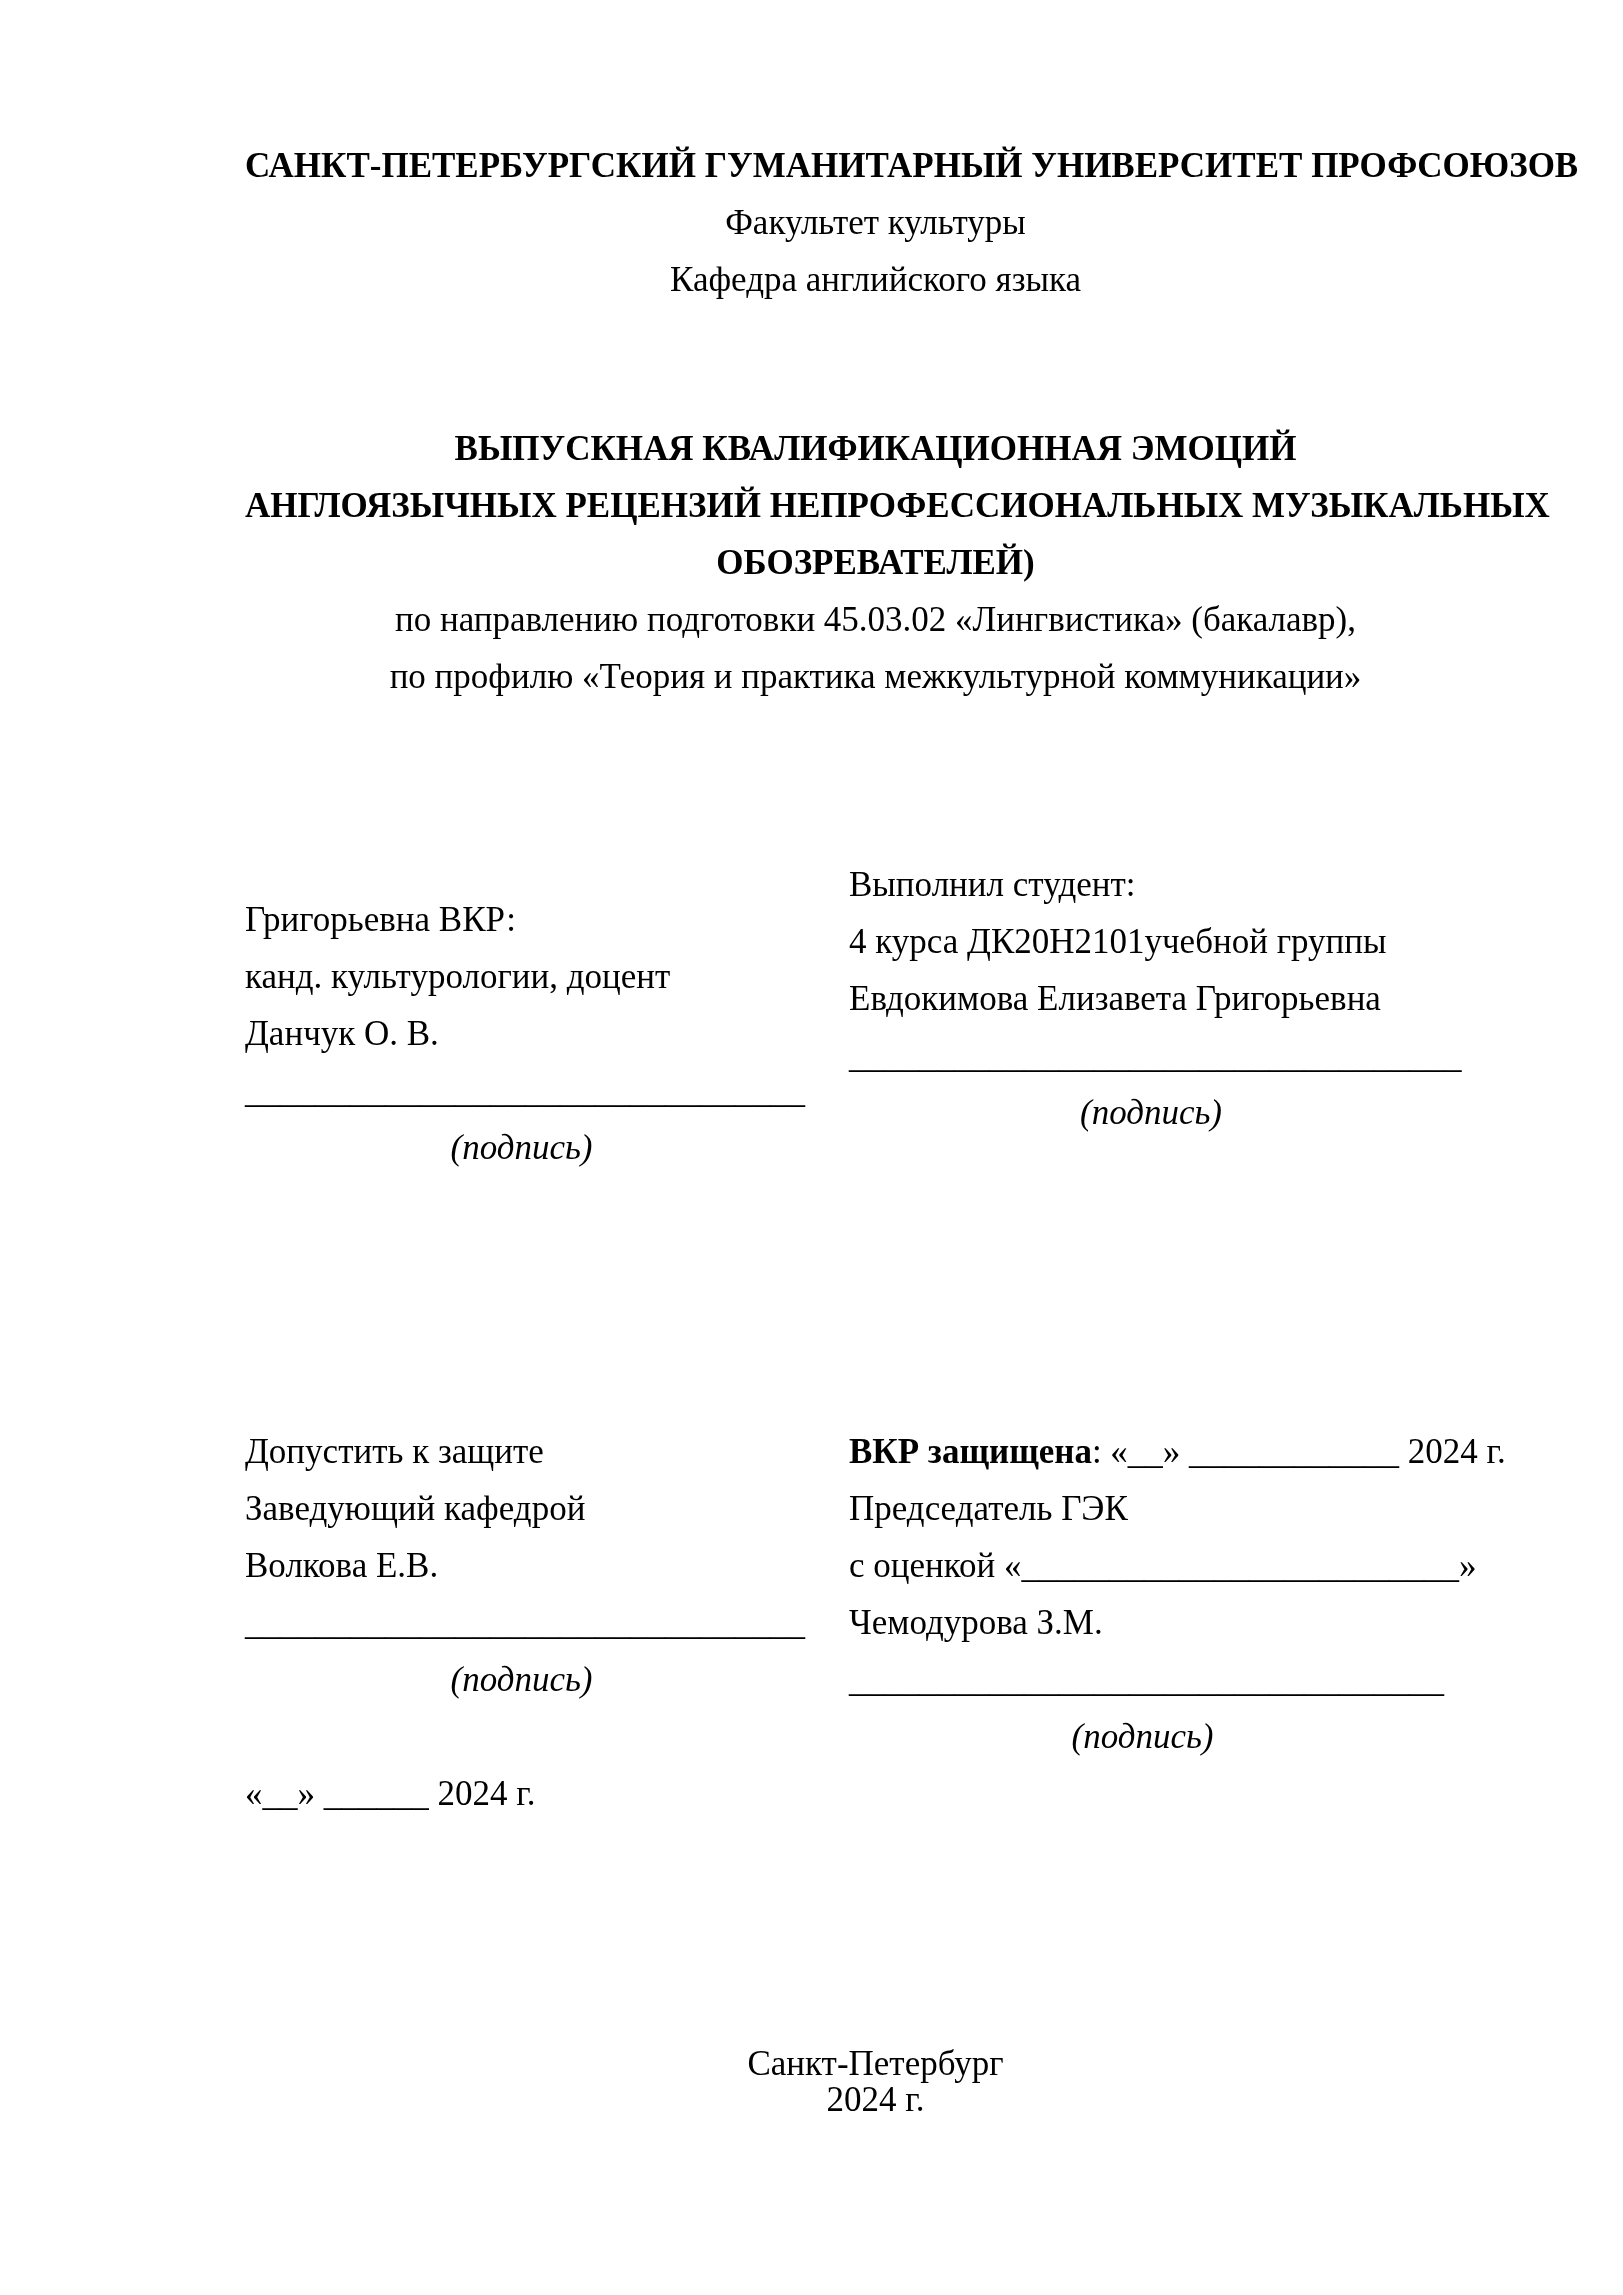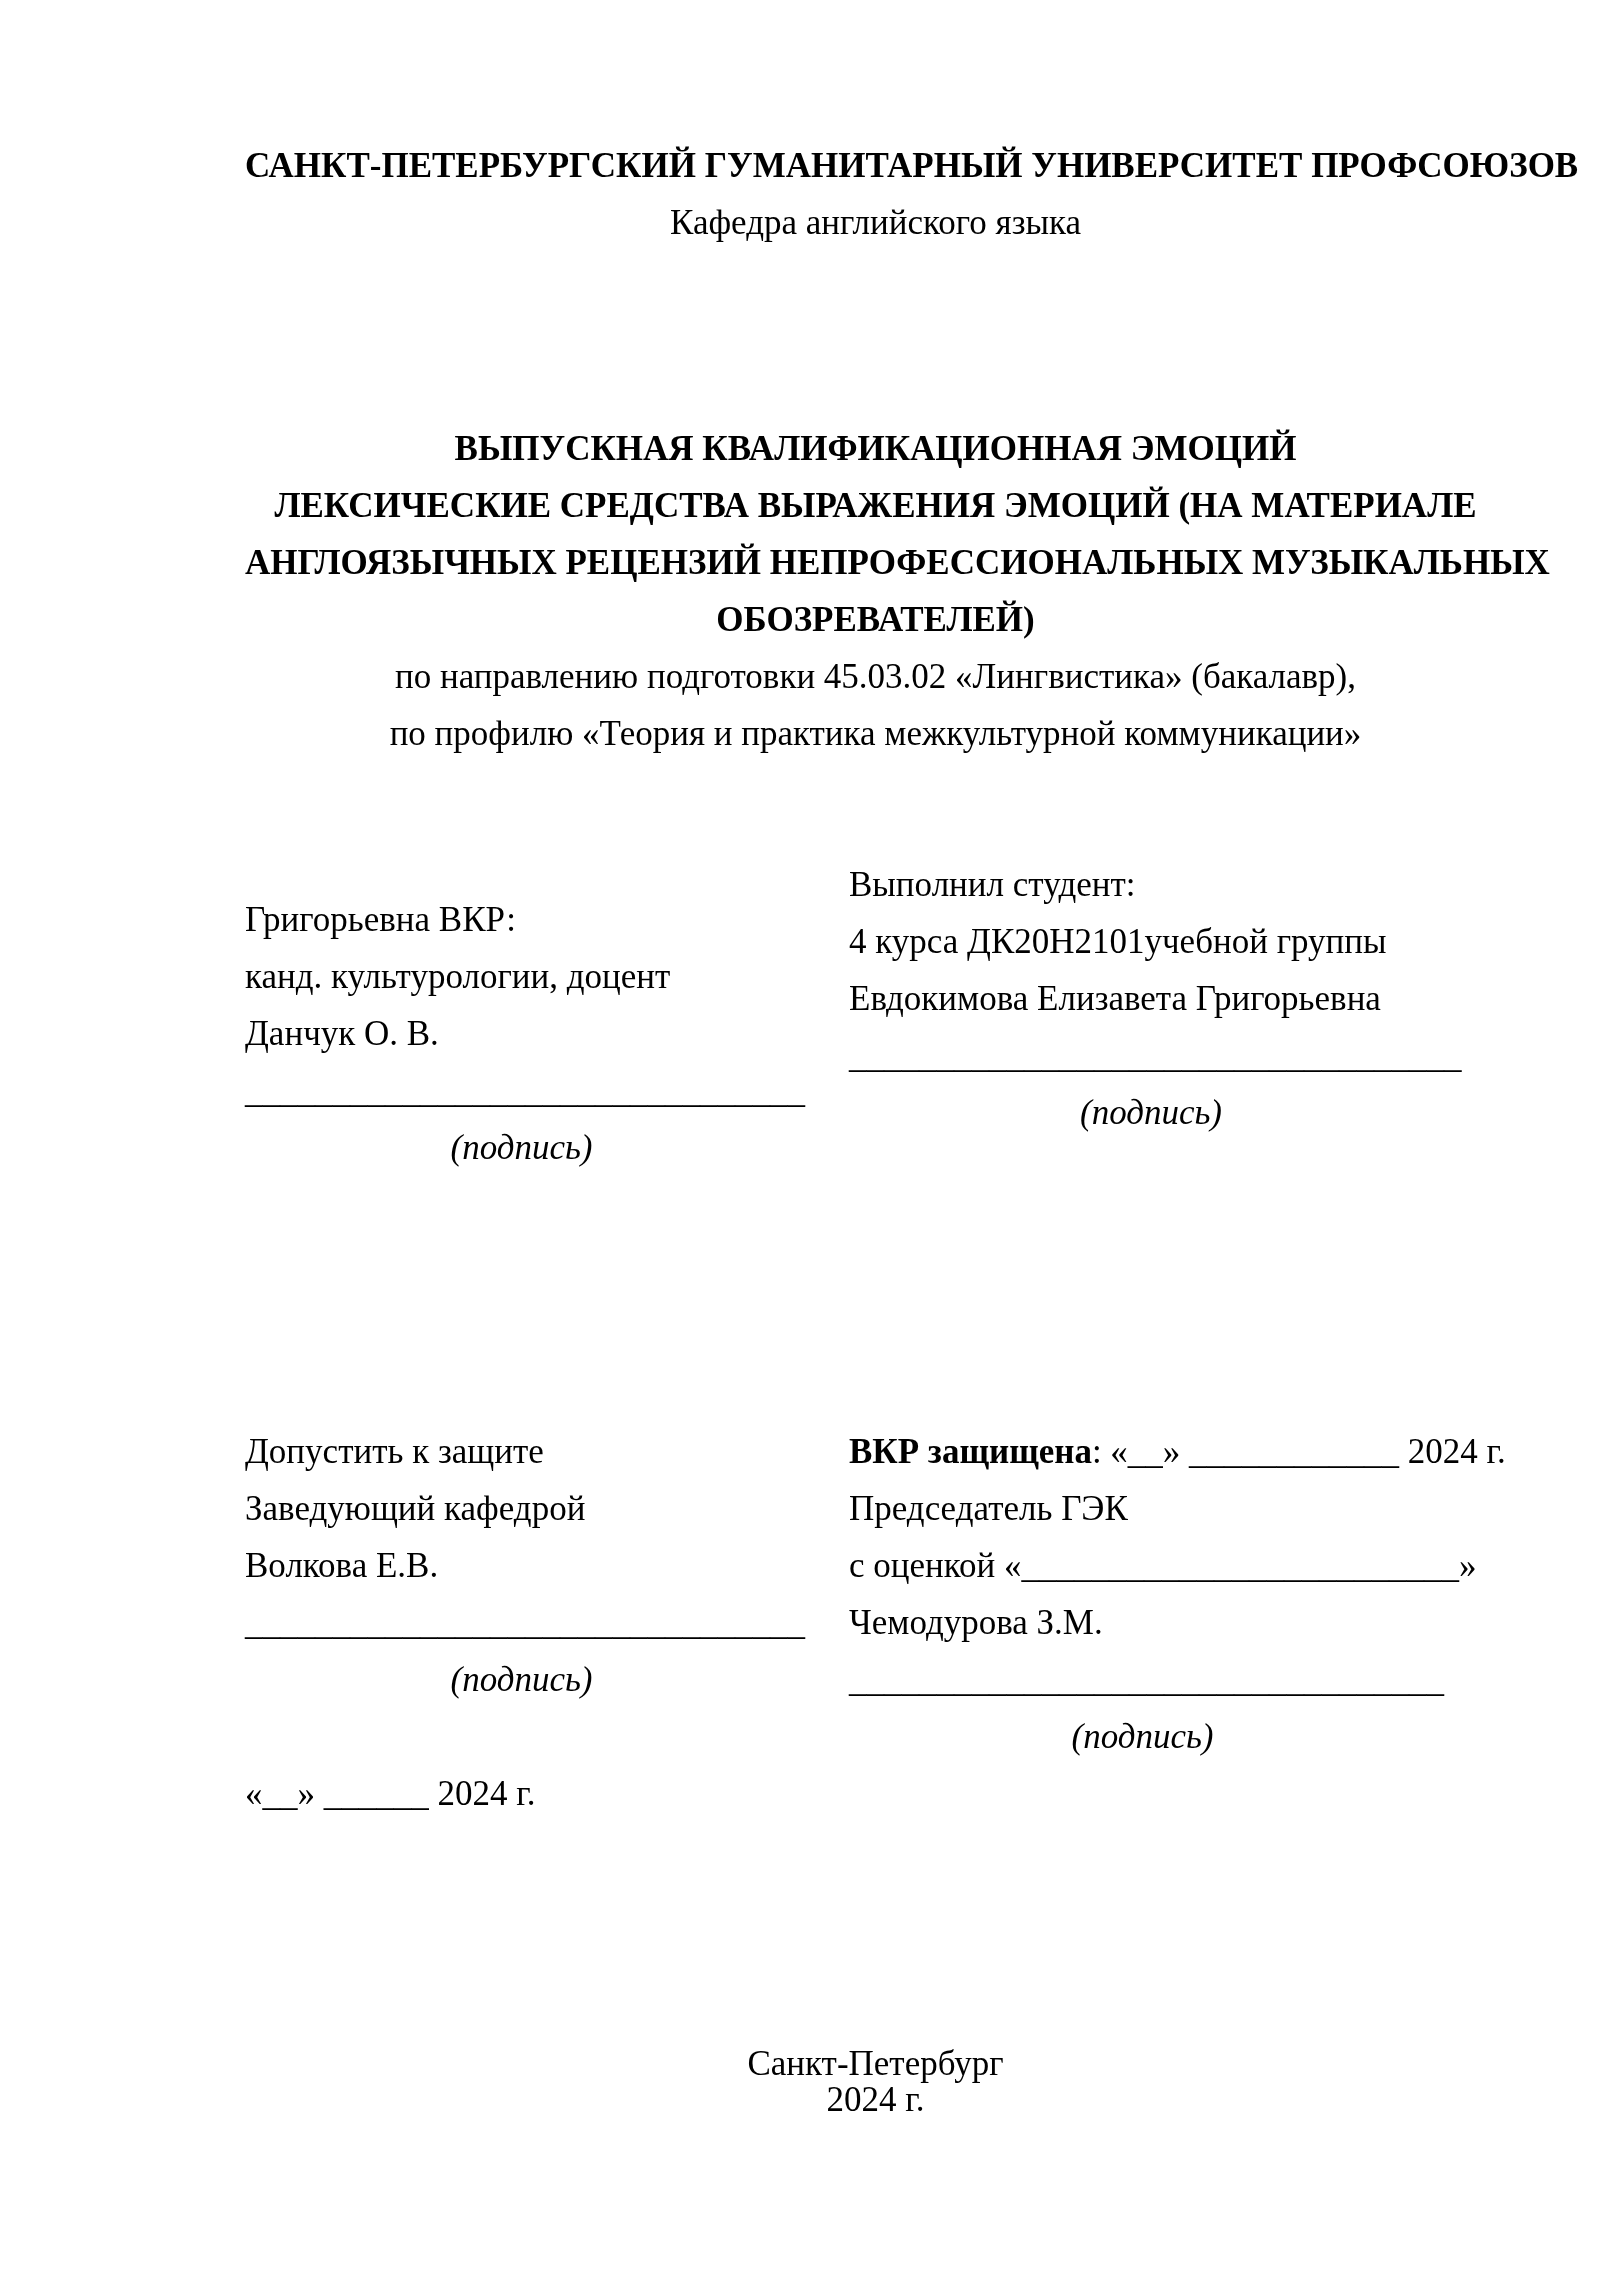--- a/index.html
+++ b/index.html
@@ -35,26 +35,26 @@
   
   .footer-block { left: 245px; width: 1261px; top: 2046px; line-height: 36px; }
 </style>
 </head>
 <body>
 
 <div class="page">
 
   <div class="abs col-full header-block">
     <p class="center bold nowrap">САНКТ-ПЕТЕРБУРГСКИЙ ГУМАНИТАРНЫЙ УНИВЕРСИТЕТ ПРОФСОЮЗОВ</p>
+    <p class="center nowrap">Факультет культуры</p>
     <p class="right nowrap">Кафедра английского языка</p>
   </div>
 
   <div class="abs col-full title-block">
     <p class="center bold nowrap">ВЫПУСКНАЯ КВАЛИФИКАЦИОННАЯ ЭМОЦИЙ</p>
-    <p class="center bold nowrap">ЛЕКСИЧЕСКИЕ СРЕДСТВА ВЫРАЖЕНИЯ ЭМОЦИЙ (НА МАТЕРИАЛЕ</p>
     <p class="center bold nowrap">АНГЛОЯЗЫЧНЫХ РЕЦЕНЗИЙ НЕПРОФЕССИОНАЛЬНЫХ МУЗЫКАЛЬНЫХ</p>
     <p class="center bold nowrap">ОБОЗРЕВАТЕЛЕЙ)</p>
     <p class="center nowrap">по направлению подготовки 45.03.02 «Лингвистика» (бакалавр),</p>
     <p class="center nowrap">по профилю «Теория и практика межкультурной коммуникации»</p>
   </div>
 
   <div class="abs supervisor-block">
     <p class="nowrap">Григорьевна ВКР:</p>
     <p class="nowrap">канд. культурологии, доцент</p>
     <p class="nowrap">Данчук О. В.</p>

